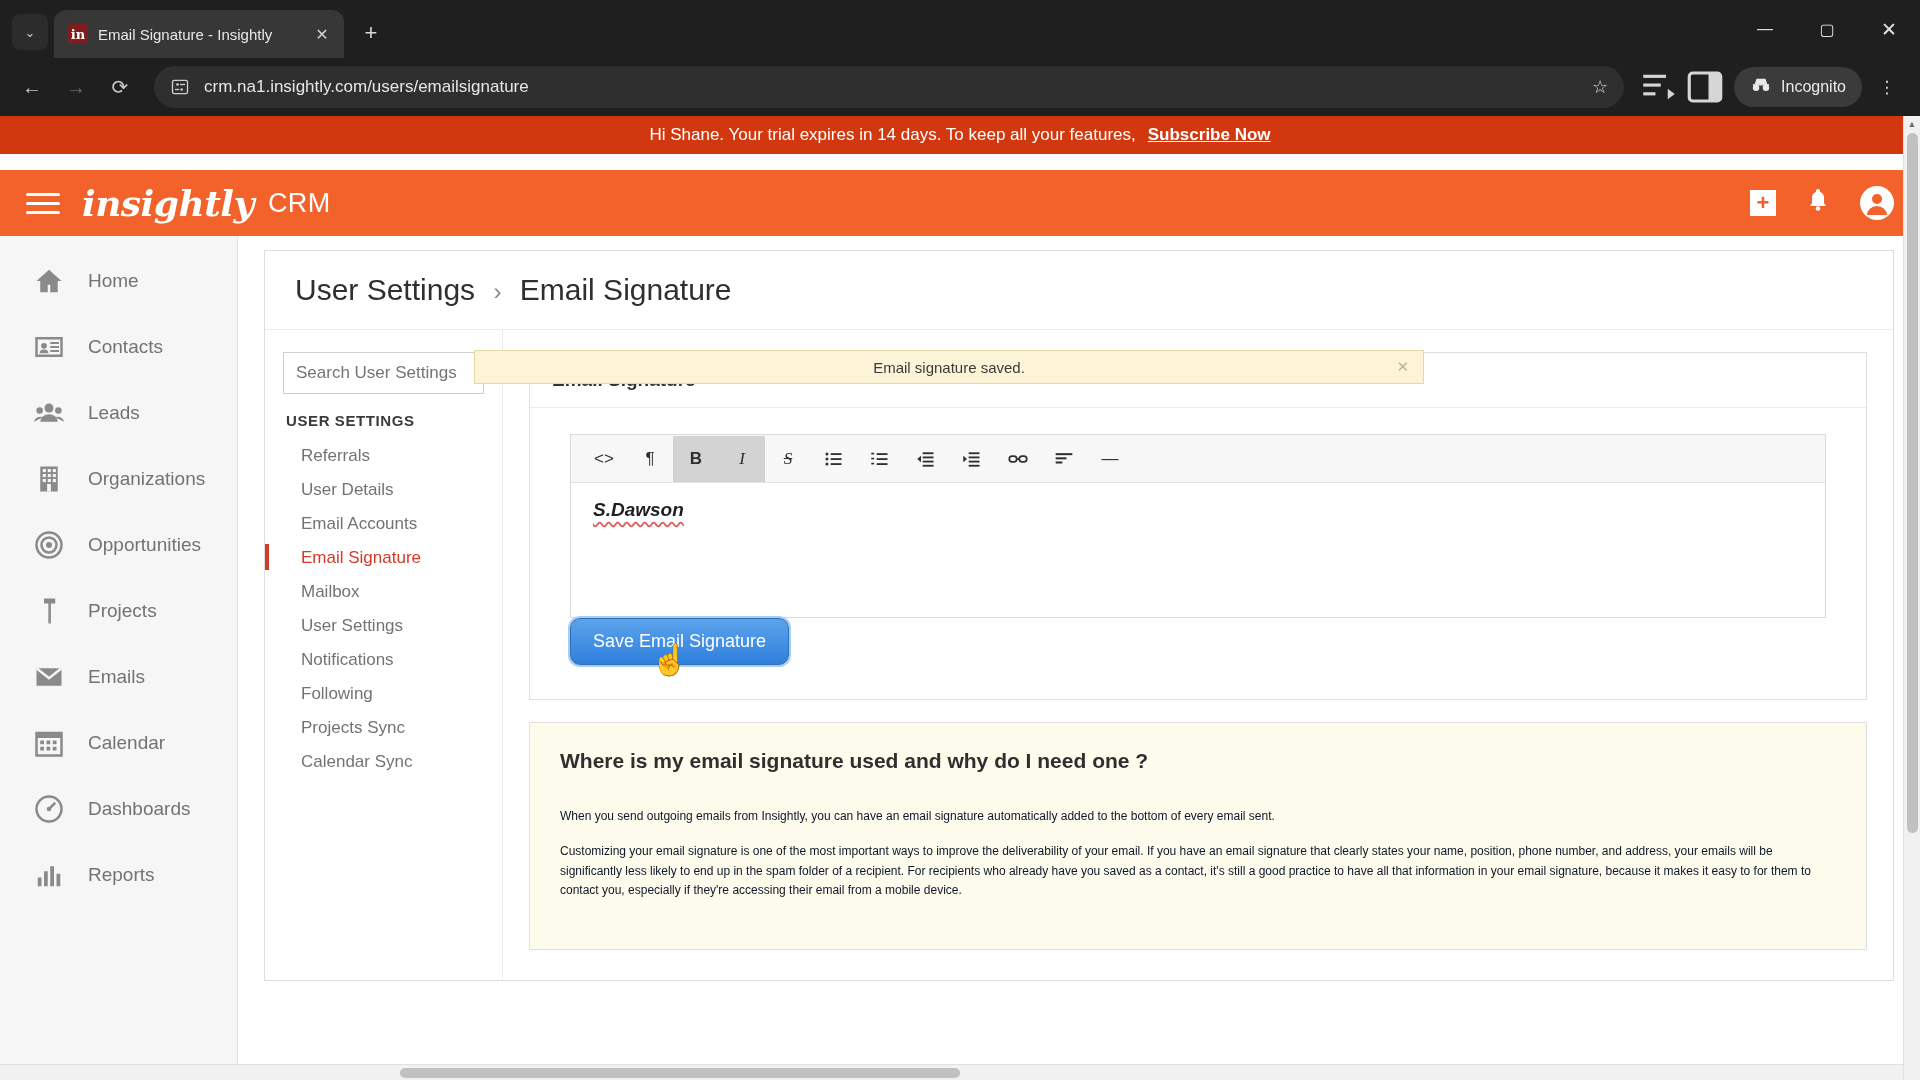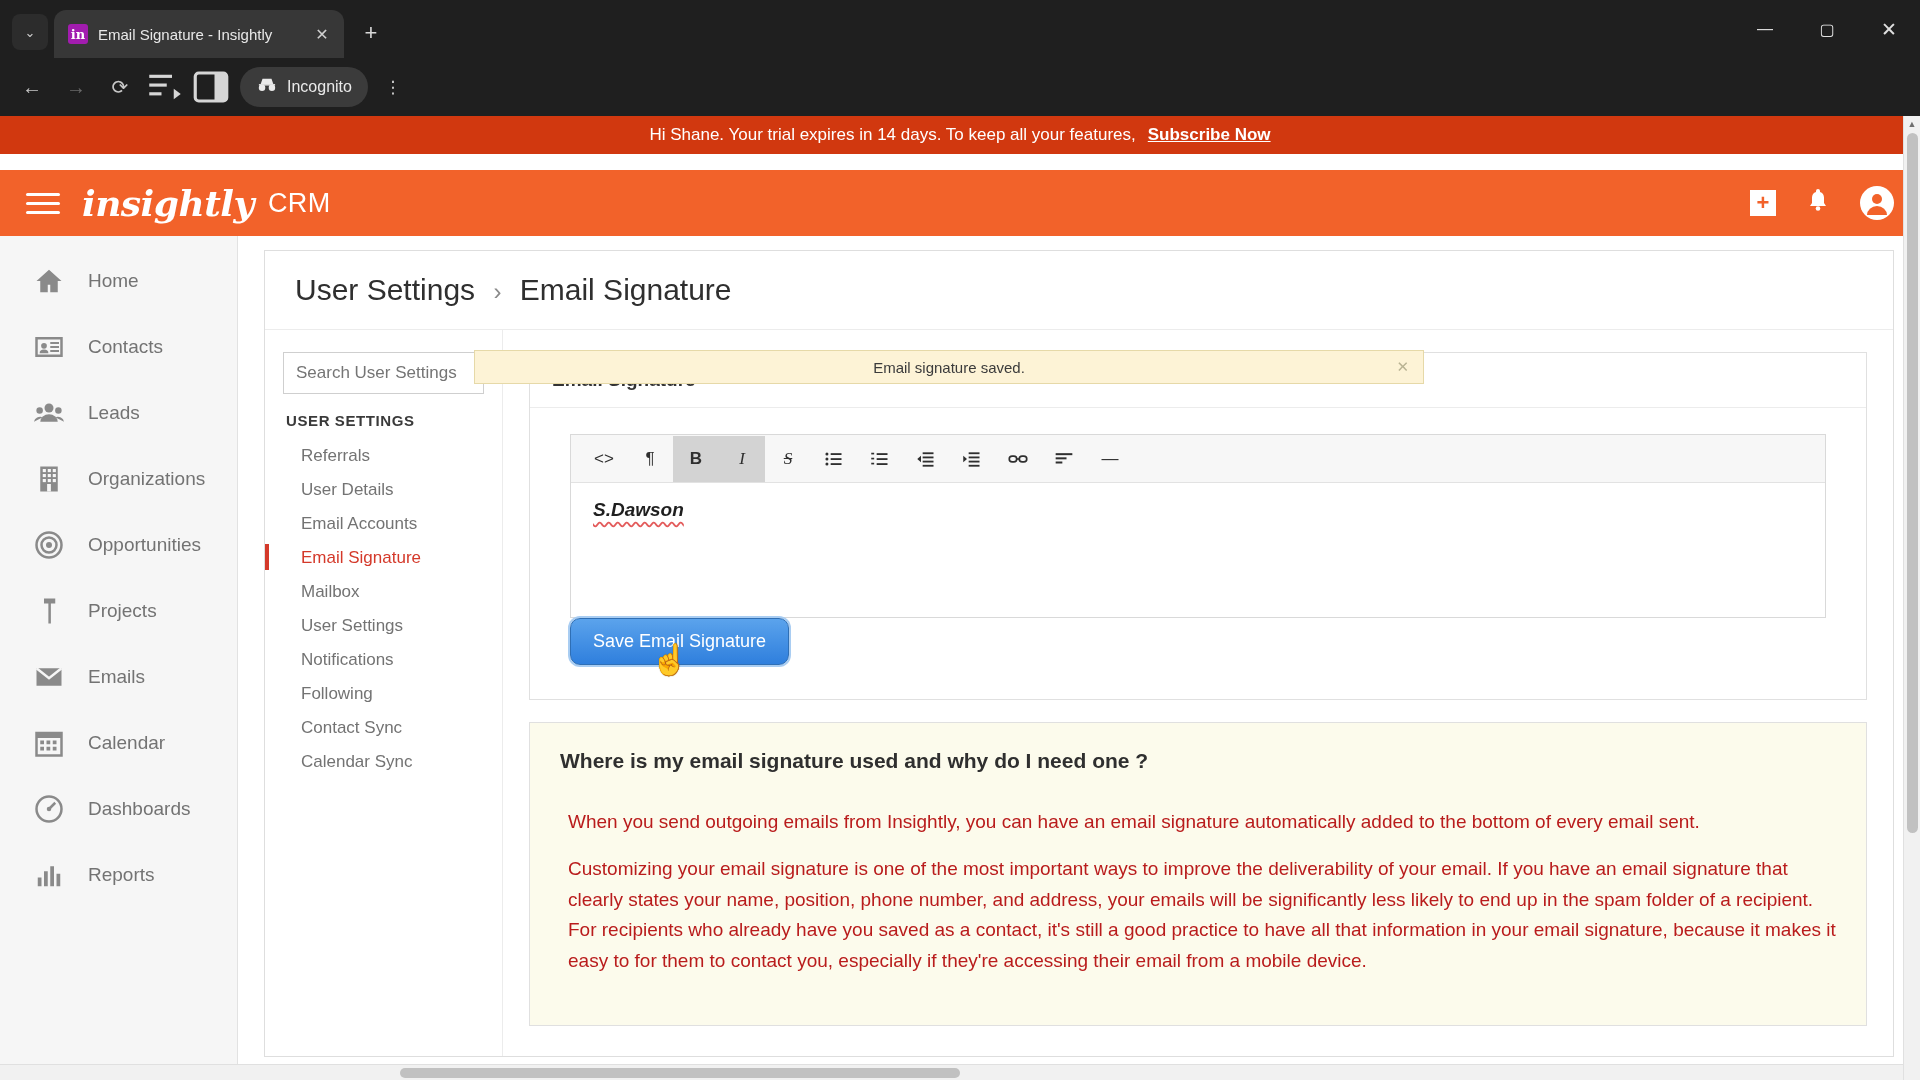--- a/index.html
+++ b/index.html
@@ -22,21 +22,21 @@
     display: flex; align-items: center; justify-content: center;
     color: #cfcfcf; font-size: 13px;
   }
   .tab {
     height: 48px; width: 290px;
     background: #373737; border-radius: 12px 12px 0 0;
     display: flex; align-items: center; padding: 0 10px 0 14px;
     gap: 10px; position: relative;
   }
   .tab-favicon {
-    width: 20px; height: 20px; background: #a21caf; border-radius: 3px;
+    width: 20px; height: 20px; background: #7f1d1d; border-radius: 3px;
     color: #fff; font-size: 13px; font-weight: bold;
     display: flex; align-items: center; justify-content: center;
     font-family: "DejaVu Serif", serif; line-height: 1;
   }
   .tab-title {
     flex: 1; color: #e8e8e8; font-size: 15px;
     white-space: nowrap; overflow: hidden; text-overflow: ellipsis;
   }
   .tab-close { color: #d0d0d0; font-size: 16px; width: 24px; text-align: center; }
   .newtab {
@@ -191,21 +191,21 @@
     box-shadow: 0 0 0 2px #a9cdf2;
   }
   .cursor-hand {
     position: absolute; left: 80px; top: 26px; font-size: 30px;
     color: #f5b301; line-height: 1; pointer-events: none;
     text-shadow: 0 0 1px #7a5a00;
   }
 
   .help-panel { margin-top: 22px; border: 1px solid #e0e0e0; background: #fcfbec; padding: 26px 30px 32px 30px; }
   .help-title { font-size: 21px; font-weight: bold; color: #2f2f2f; margin-bottom: 34px; }
-  .help-p { font-size: 19px; color: #b91c1c; line-height: 1.62; margin-bottom: 16px; margin-left: 8px; }
+  .help-p { font-size: 12px; color: #0f172a; line-height: 1.62; margin-bottom: 16px; }
 
   
   .vscroll {
     position: absolute; right: 0; top: 0; width: 17px; height: 964px;
     background: #f1f1f1; border-left: 1px solid #e0e0e0;
   }
   .vscroll .arrow { height: 17px; text-align: center; font-size: 9px; color: #6f6f6f; line-height: 17px; }
   .vscroll .thumb { position: absolute; top: 17px; left: 3px; width: 11px; height: 700px; background: #c1c1c1; border-radius: 6px; }
   .hscroll {
     position: absolute; left: 0; bottom: 0; height: 16px; width: 1903px;
@@ -236,20 +236,33 @@
       <div class="win-btn">▢</div>
       <div class="win-btn close">✕</div>
     </div>
   </div>
 
   <div class="toolbar">
     <div class="nav-btn">←</div>
     <div class="nav-btn fwd">→</div>
     <div class="nav-btn">⟳</div>
 
+    <div class="omnibox">
+      <span class="omni-icon">
+        <svg viewBox="0 0 24 24">
+            <rect x="3" y="4" width="18" height="16" rx="2" fill="none" stroke="#cfcfcf" stroke-width="1.6"></rect>
+            <circle cx="9" cy="9" r="1.6" fill="#cfcfcf"></circle>
+            <rect x="12" y="8.2" width="6" height="1.6" fill="#cfcfcf"></rect>
+            <circle cx="14" cy="15" r="1.6" fill="#cfcfcf"></circle>
+            <rect x="6" y="14.2" width="5" height="1.6" fill="#cfcfcf"></rect>
+          </svg>
+      </span>
+      <span class="omni-url">crm.na1.insightly.com/users/emailsignature</span>
+      <span class="omni-star">☆</span>
+    </div>
 
     <div class="tb-icon">
       <svg viewBox="0 0 24 24">
           <rect x="3" y="5" width="13" height="1.8" fill="#d6d6d6"></rect>
           <rect x="3" y="10" width="10" height="1.8" fill="#d6d6d6"></rect>
           <rect x="3" y="15" width="7" height="1.8" fill="#d6d6d6"></rect>
           <path d="M17 13 l4 3 -4 3 z" fill="#d6d6d6"></path>
         </svg>
     </div>
     <div class="tb-icon">
@@ -457,21 +470,21 @@
             </div>
             <div class="settings-head">USER SETTINGS</div>
             <div class="settings-item">Referrals</div>
             <div class="settings-item">User Details</div>
             <div class="settings-item">Email Accounts</div>
             <div class="settings-item active">Email Signature</div>
             <div class="settings-item">Mailbox</div>
             <div class="settings-item">User Settings</div>
             <div class="settings-item">Notifications</div>
             <div class="settings-item">Following</div>
-            <div class="settings-item">Contact Sync</div>
+            <div class="settings-item">Projects Sync</div>
             <div class="settings-item">Calendar Sync</div>
           </div>
 
           <div class="main-col">
 
             <div class="panel">
               <div class="panel-head">Email Signature</div>
               <div class="panel-body">
 
                 <div class="editor">

